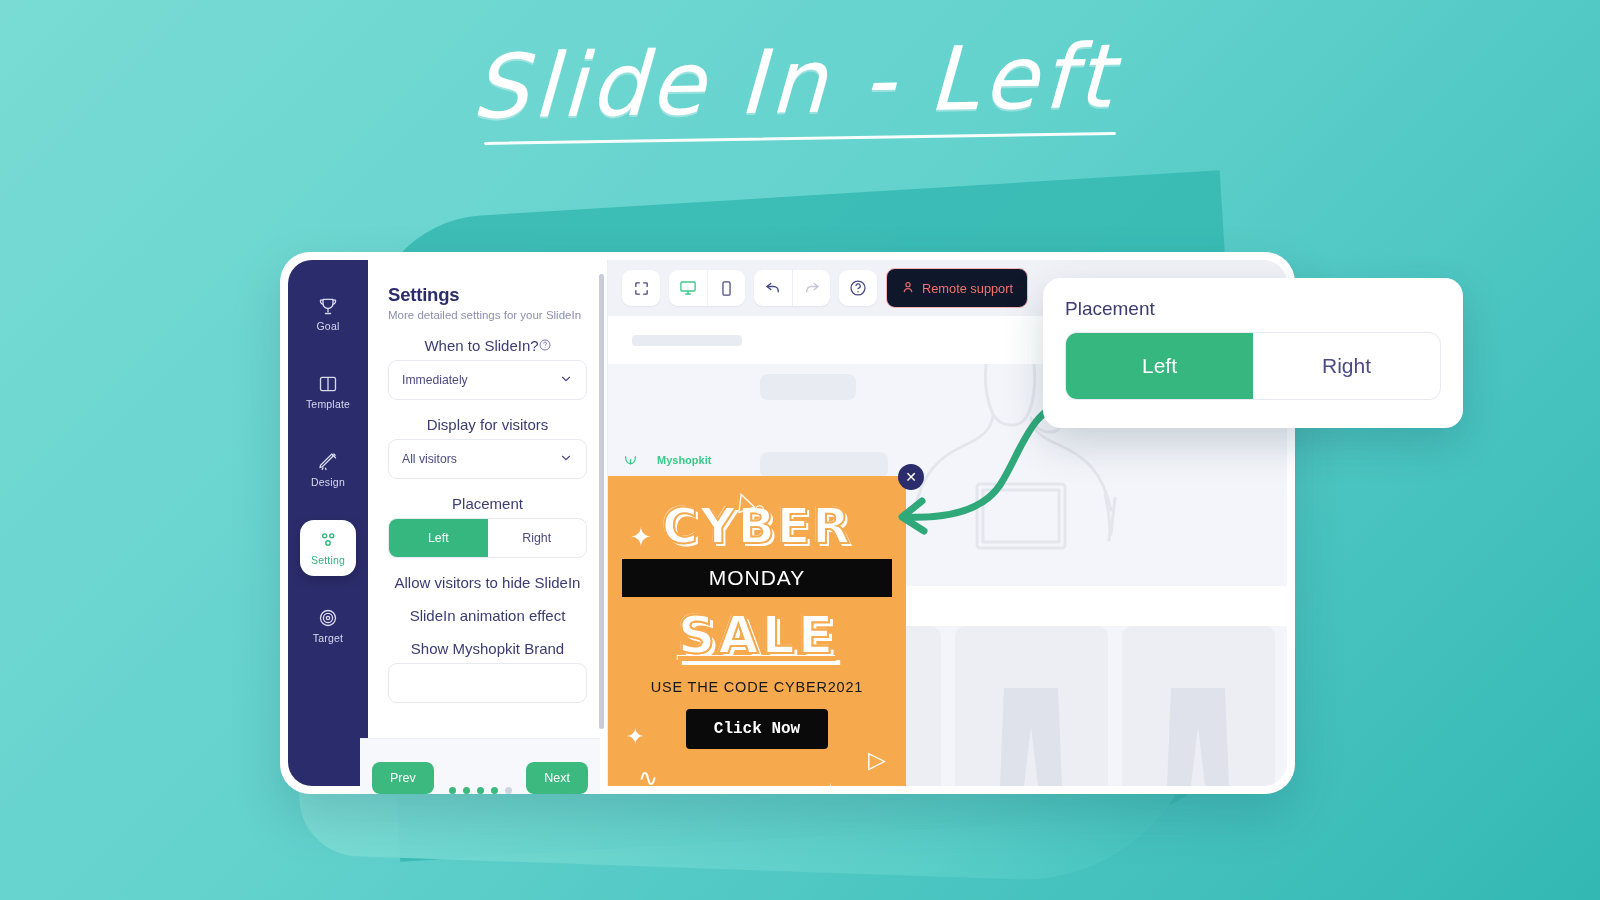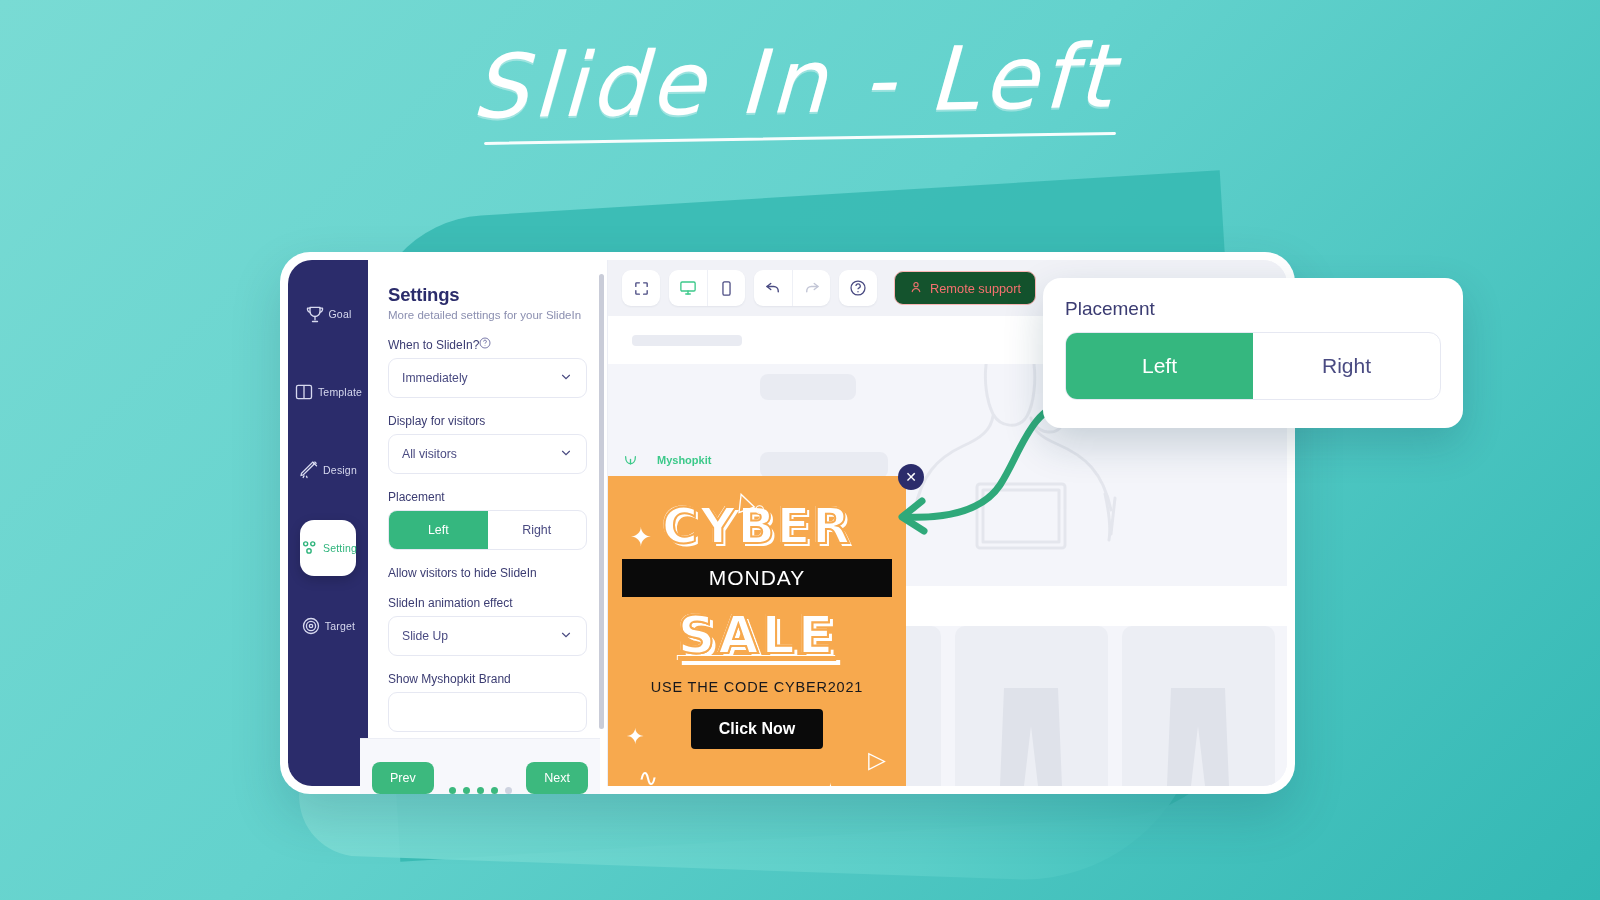--- a/index.html
+++ b/index.html
@@ -86,21 +86,21 @@
     padding-top: 26px;
     display: flex;
     flex-direction: column;
     align-items: center;
     gap: 22px;
     position: relative;
   }
   .rail-item {
     width: 56px; height: 56px;
     border-radius: 14px;
-    display: flex; flex-direction: row;
+    display: flex; flex-direction: column;
     align-items: center; justify-content: center;
     gap: 4px;
     color: #d7d9ef;
     cursor: pointer;
   }
   .rail-item .rl {
     font-size: 10.5px;
     letter-spacing: .2px;
   }
   .rail-item.active {
@@ -122,23 +122,24 @@
   }
   .st-title {
     font-size: 18.5px; font-weight: 700; color: #2b2c6b;
     letter-spacing: -.2px;
   }
   .st-sub {
     font-size: 11.5px; color: #8b8fb0; margin-top: 3px;
   }
   .field { margin-top: 16px; }
   .field-label {
-    font-size: 12px; color: #3b3c72; font-weight: 400;
+    font-size: 15px; color: #3b3c72; font-weight: 400;
     display: flex; align-items: center; 
     margin-bottom: 6px;
+    justify-content: center;
   }
   .select {
     height: 40px;
     border: 1px solid #e6e8f2;
     border-radius: 9px;
     display: flex; align-items: center;
     justify-content: space-between;
     padding: 0 13px;
     font-size: 12.2px; color: #4a4b82;
     background: #fff; cursor: pointer;
@@ -209,23 +210,23 @@
     background: #fff; border-radius: 9px; display: flex;
     box-shadow: 0 1px 2px rgba(40,50,90,.07);
     overflow: hidden;
   }
   .tbtn {
     width: 38px; height: 36px; display: flex;
     align-items: center; justify-content: center; cursor: pointer;
   }
   .tbtn + .tbtn { border-left: 1px solid #eef0f6; }
   .remote {
-    border: 1px solid #fbb4b4; border-radius: 9px; background: #14532d;
-    height: 34px; display: flex; align-items: center; gap: 7px;
-    padding: 0 14px; color: #f5716f; font-size: 12.8px; cursor: pointer; margin-left: 8px;
+    border: 1px solid #fbb4b4; border-radius: 9px; background: #0f172a;
+    height: 40px; display: flex; align-items: center; gap: 7px;
+    padding: 0 14px; color: #f5716f; font-size: 12.8px; cursor: pointer;
   }
 
   .site { position: absolute; left: 0; right: 0; top: 56px; bottom: 0; background: #f4f5fa;}
   .site-head {
     height: 48px; background: #fff; display: flex; align-items: center;
     padding-left: 24px;
   }
   .ph { background: #e9ebf2; border-radius: 4px; }
   .hero {
     position: absolute; left: 0; right: 0; top: 48px; height: 222px;
@@ -290,21 +291,21 @@
     text-shadow: 4px 4px 0 #ffffff, -1px -1px 0 #ffffff;
     text-decoration: underline;
   }
   .code-line {
     text-align: center; margin-top: 14px;
     font-size: 14.5px; letter-spacing: .8px; color: #17181c; font-weight: 400;
   }
   .cta {
     display: block; margin: 14px auto 0;
     background: #0a0a0a; color: #fff; border: none;
-    font-family: Liberation Sans, sans-serif; font-size: 16px; font-weight: 700;
+    font-family: Liberation Mono, monospace; font-size: 16px; font-weight: 700;
     padding: 11px 28px; border-radius: 4px; cursor: pointer;
   }
   .deco { position: absolute; color: #fff; pointer-events: none; }
 
   
   .callout {
     position: absolute; left: 1043px; top: 278px;
     width: 420px; height: 150px;
     background: #fff; border-radius: 18px;
     box-shadow: 0 16px 40px rgba(20,60,80,.20);
@@ -455,28 +456,20 @@
 
       <div class="field">
         <div class="field-label">
           <span>Allow visitors to hide SlideIn</span>
         </div>
       </div>
 
       <div class="field">
         <div class="field-label">
           <span>SlideIn animation effect</span>
-        </div>
-        <div class="select">
-          <span>Slide Up</span>
-          <span>
-            <svg width="14" height="14" viewBox="0 0 24 24" fill="none" stroke="#4a4b82" stroke-width="2" stroke-linecap="round">
-                <polyline points="6 9 12 15 18 9"></polyline>
-              </svg>
-          </span>
         </div>
       </div>
 
       <div class="field">
         <div class="field-label">
           <span>Show Myshopkit Brand</span>
         </div>
         <div class="select">
           <span></span>
         </div>

